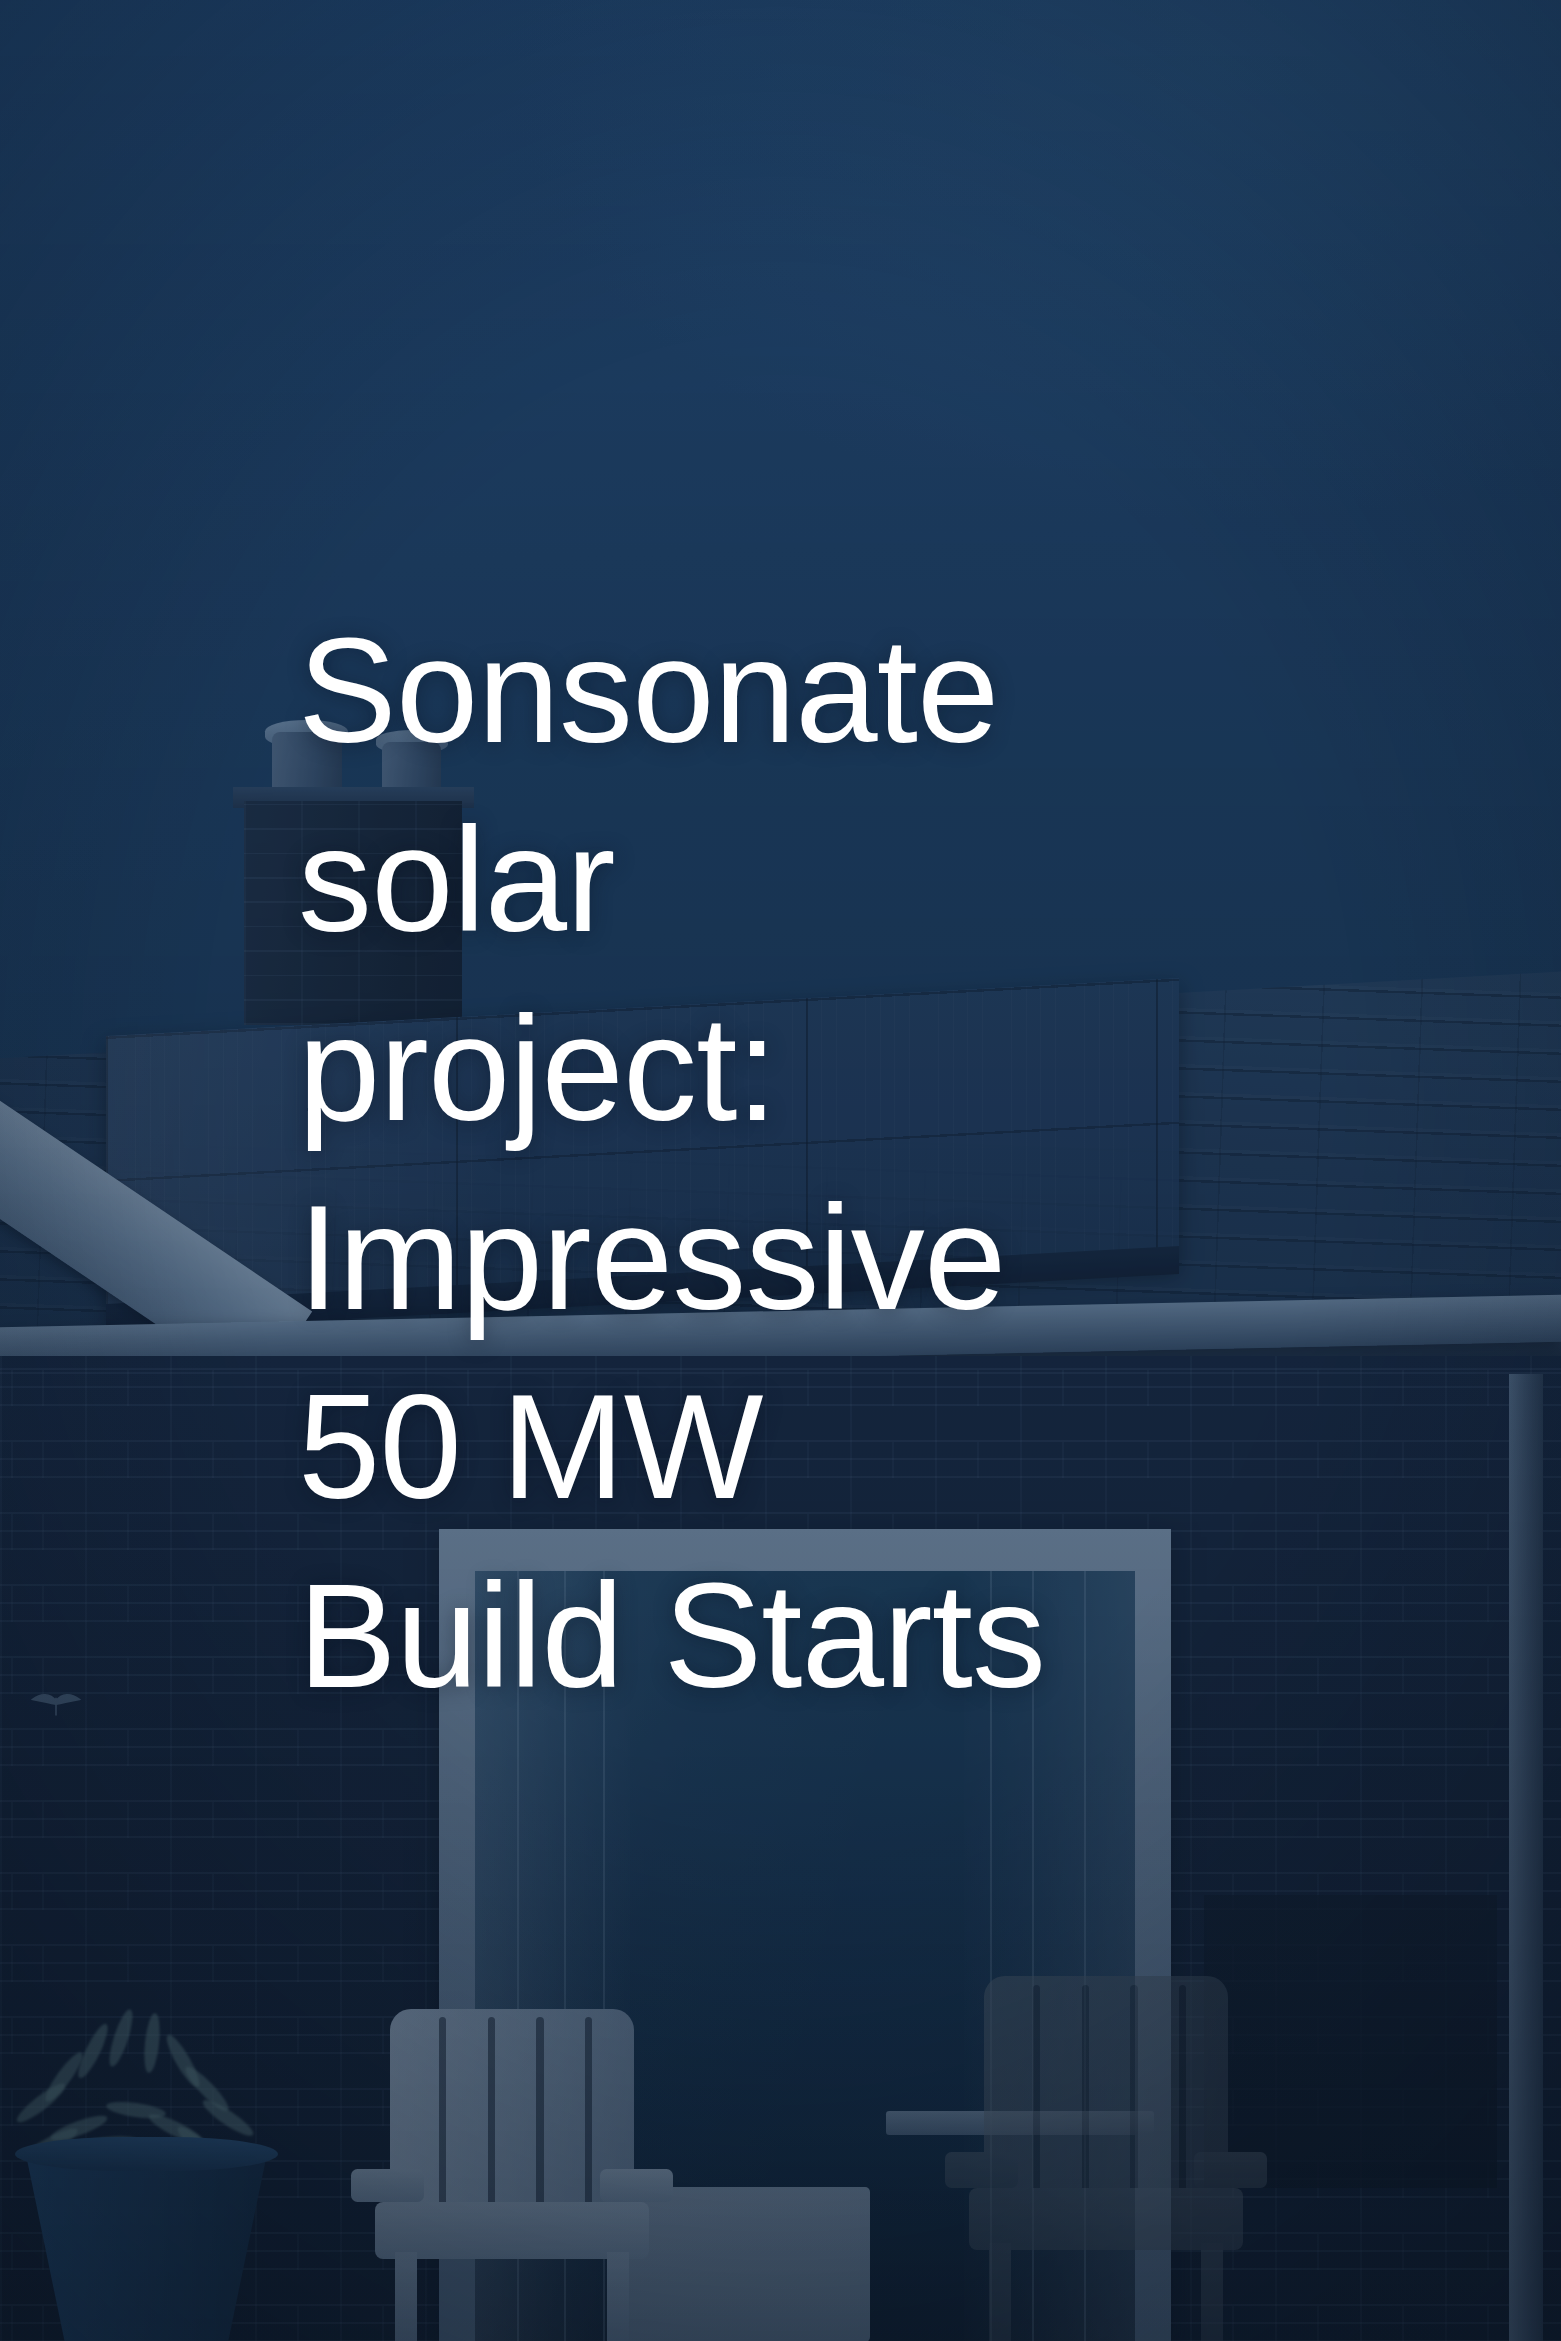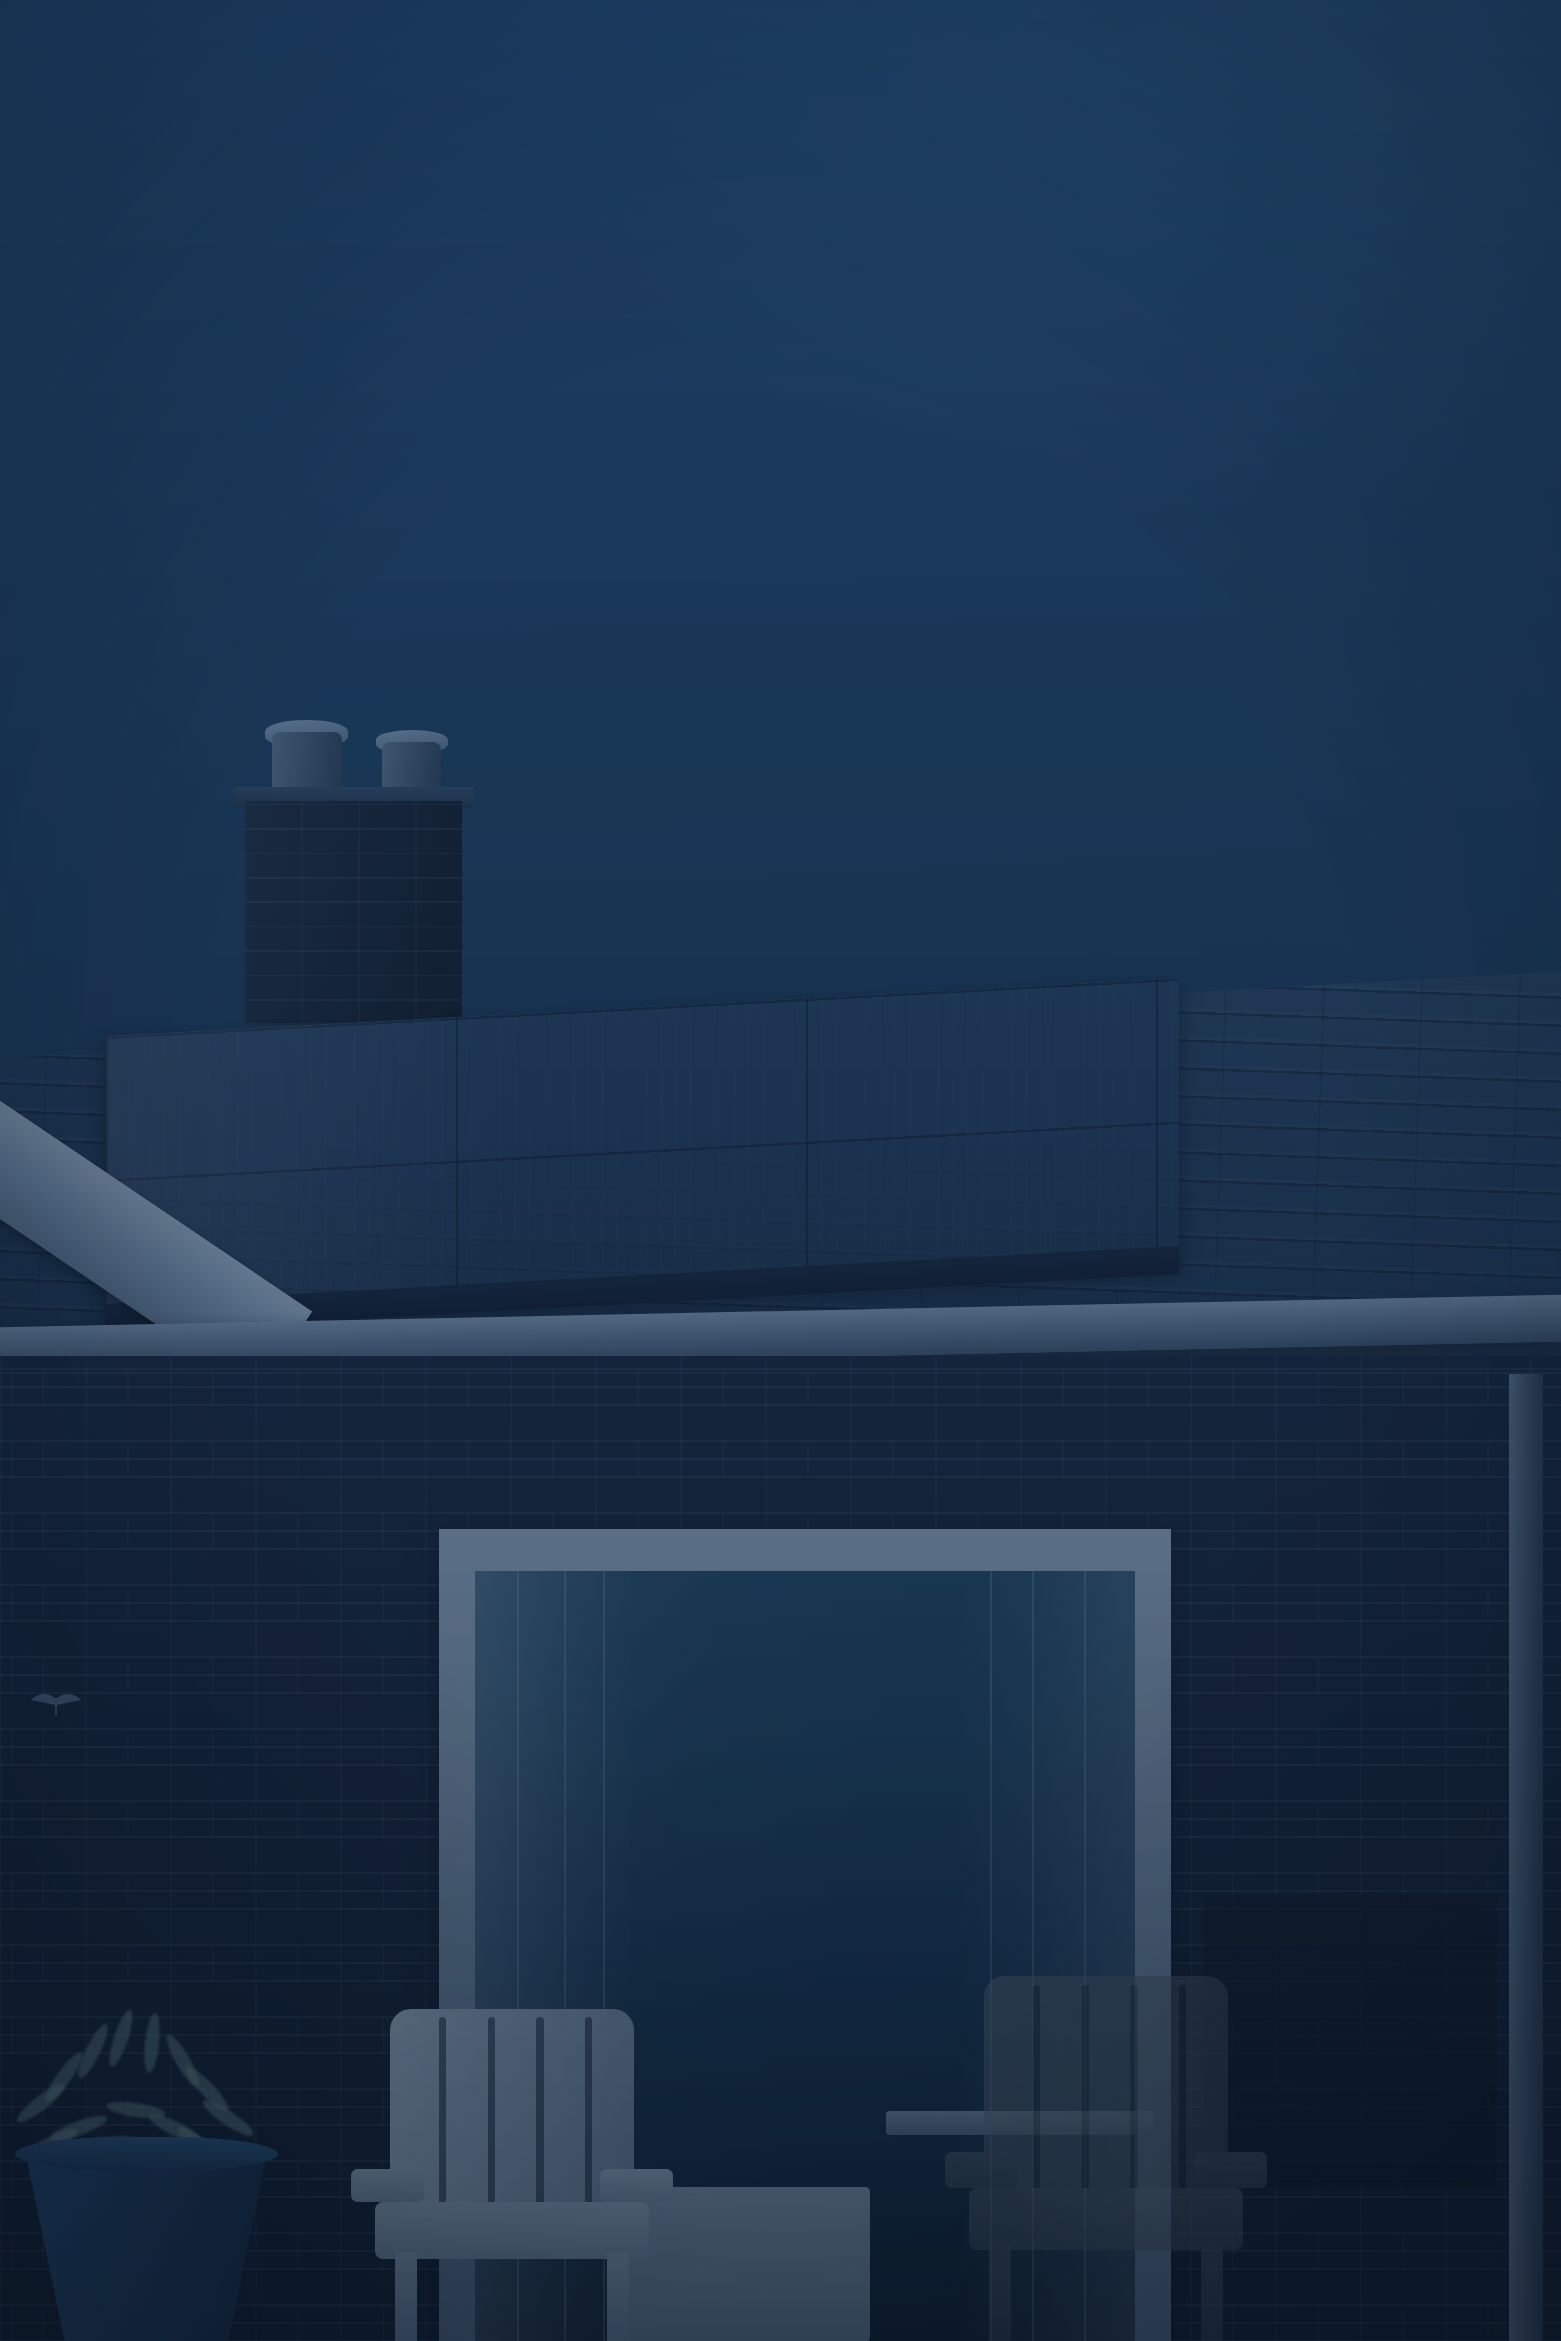--- a/index.html
+++ b/index.html
@@ -504,15 +504,21 @@
       <div class="leaf" style="left:171px; top:133px; transform:rotate(40deg)"></div>
     </div>
     <div class="planter"></div>
     <div class="planter-rim"></div>
 
     <div class="tint"></div>
     <div class="tint2"></div>
     <div class="vignette"></div>
   </div>
 
+  <h1 id="headline">Sonsonate
+solar
+project:
+Impressive
+50 MW
+Build Starts</h1>
 
 </div>
 
 
 </body></html>

